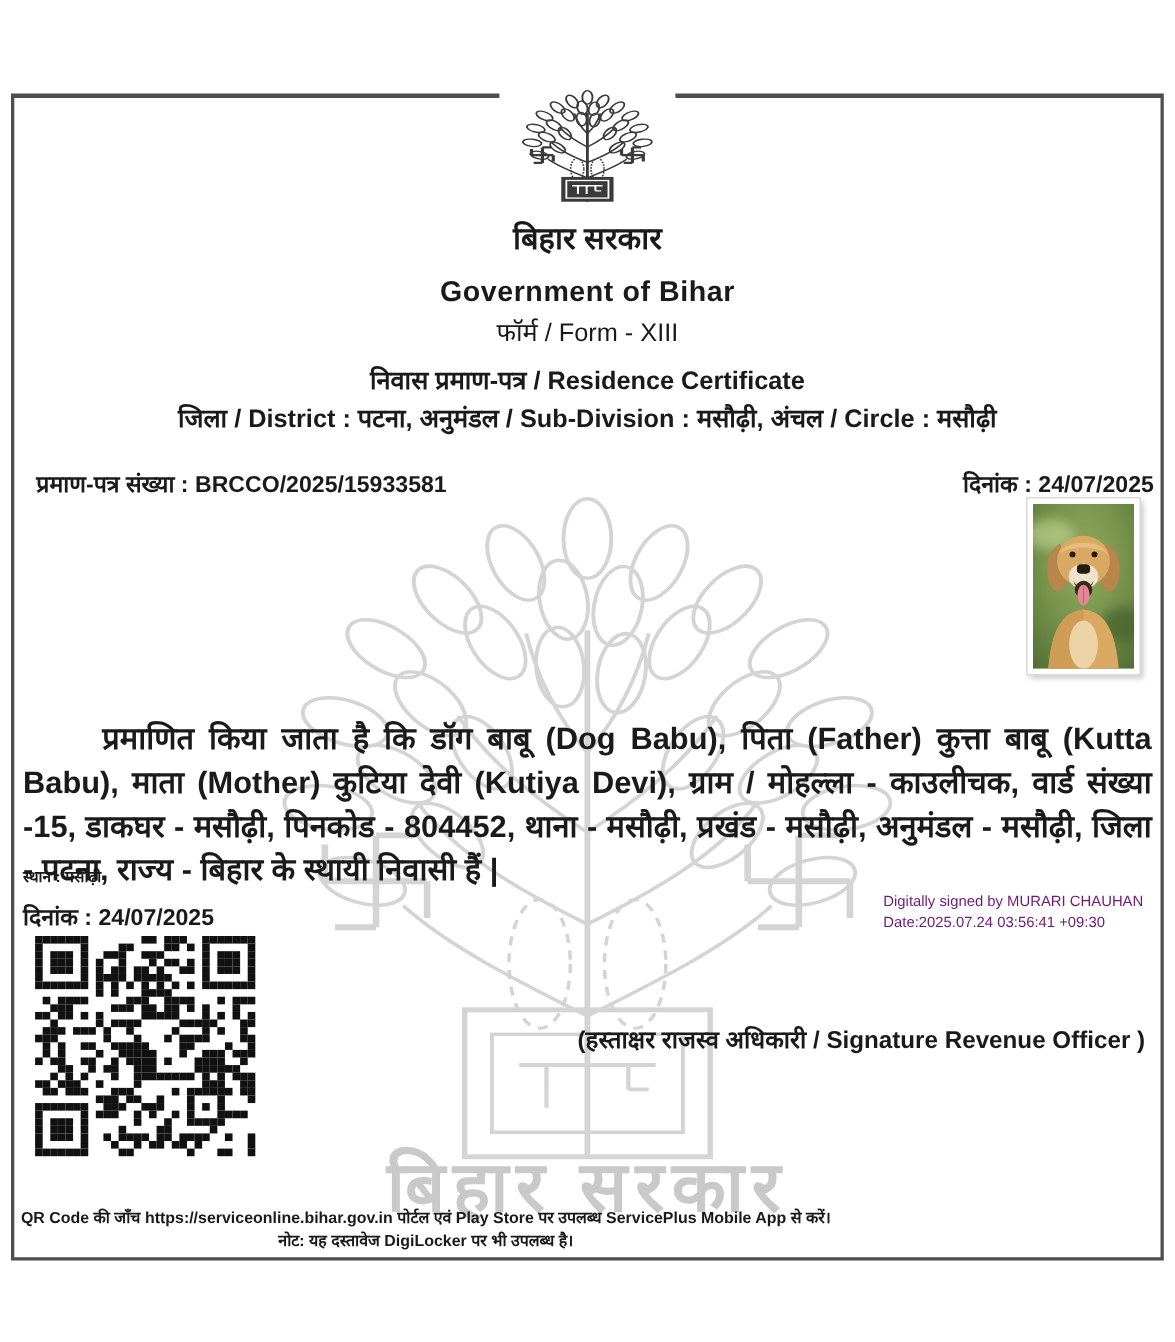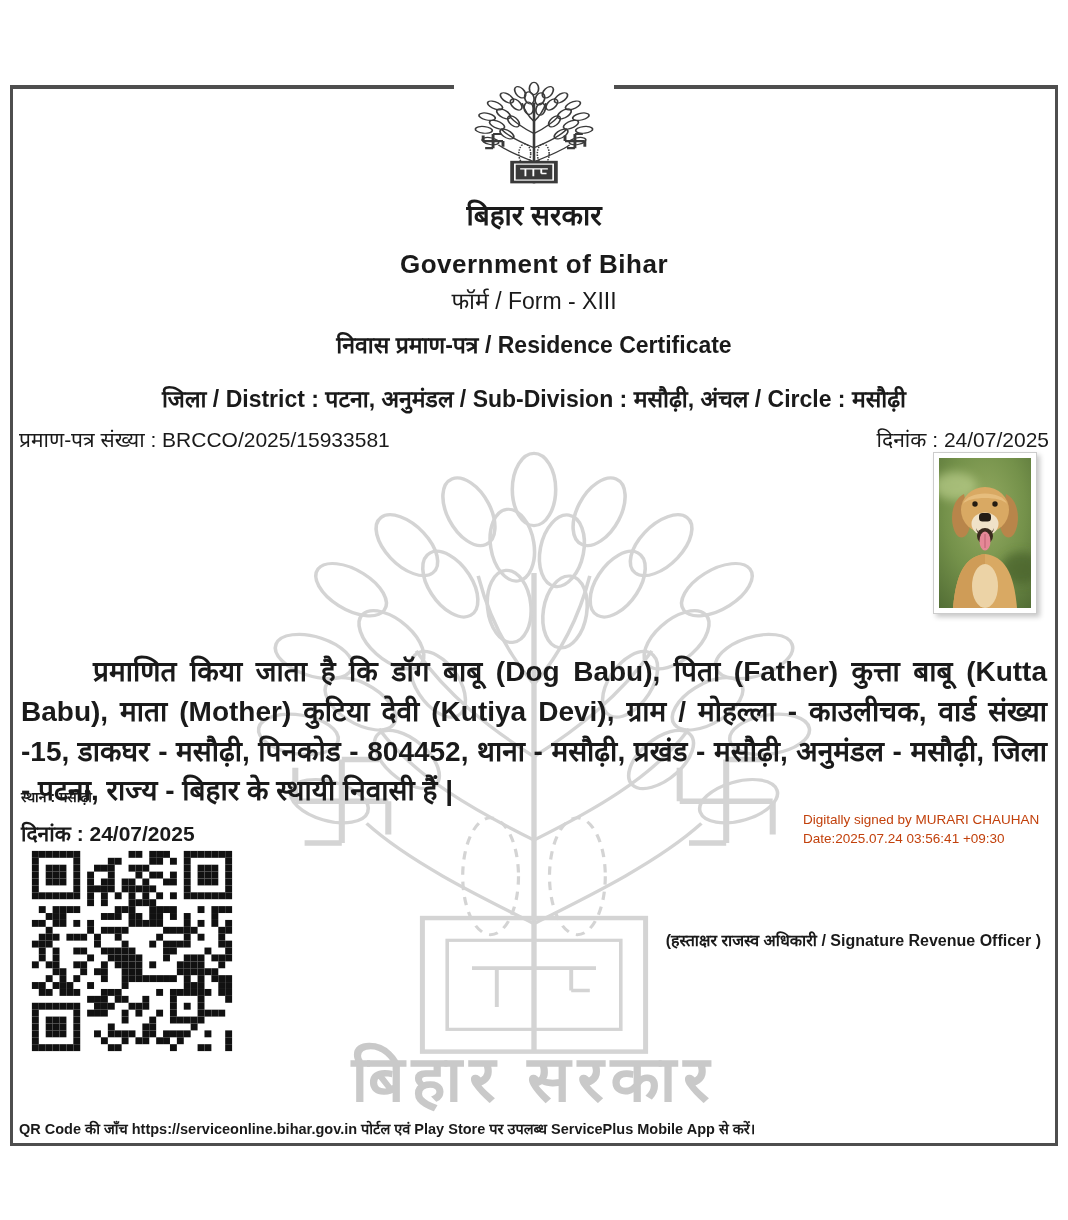--- a/index.html
+++ b/index.html
@@ -18,41 +18,41 @@
     position:absolute;left:0;right:0;top:588px;text-align:center;
     font-size:64px;font-weight:700;color:#c9c9c9;letter-spacing:7px;white-space:nowrap;
   }
   
   .header-block{position:absolute;left:0;right:0;top:-8px;text-align:center;z-index:2;}
   .emblem{display:inline-block;background:#ffffff;padding:0 14px;line-height:0;color:#3a3a3a;}
   .h-hi{font-size:28px;font-weight:700;margin-top:2px;}
   .h-en{font-size:26px;font-weight:700;margin-top:16px;letter-spacing:0.5px;}
   .h-form{font-size:23px;font-weight:400;margin-top:4px;}
   .h-title{font-size:23px;font-weight:700;margin-top:12px;}
-  .h-district{font-size:23px;font-weight:700;margin-top:22px;}
-  
-  .meta-row{position:absolute;left:6px;right:6px;top:336px;display:flex;justify-content:space-between;
-    font-size:21px;font-weight:400;z-index:2;gap:24px;}
+  .h-district{font-size:23px;font-weight:700;margin-top:2px;}
+  
+  .meta-row{position:absolute;left:20px;right:6px;top:336px;display:flex;justify-content:space-between;
+    font-size:21px;font-weight:700;z-index:2;gap:24px;}
   
   .photo-frame{
     position:absolute;top:363px;right:18px;width:92px;height:150px;background:#ffffff;
     padding:5px;border:1px solid #cccccc;box-shadow:3px 3px 5px rgba(0,0,0,0.22);z-index:3;line-height:0;
   }
   
   .body-text{
     position:absolute;left:8px;right:8px;top:563px;z-index:2;
     font-size:28px;font-weight:600;line-height:1.42;text-align:justify;text-indent:72px;
   }
   .place-line{position:absolute;left:8px;top:698px;font-size:14px;font-weight:700;z-index:2;}
   .date-line{position:absolute;left:8px;top:730px;font-size:21px;font-weight:700;z-index:2;}
   
   .qr{position:absolute;left:12px;top:755px;width:214px;height:214px;background:#ffffff;z-index:3;line-height:0;}
   
-  .dig-sig{position:absolute;left:790px;top:722px;font-size:13.5px;font-weight:500;color:#c2410c;line-height:1.4;z-index:2;}
-  .sig-caption{position:absolute;right:14px;top:840px;font-size:16px;font-weight:700;z-index:2;}
+  .dig-sig{position:absolute;left:790px;top:722px;font-size:13.5px;font-weight:500;color:#701a75;line-height:1.4;z-index:2;}
+  .sig-caption{position:absolute;right:14px;top:840px;font-size:22px;font-weight:700;z-index:2;}
   
   .notes{position:absolute;left:6px;bottom:2px;font-size:14.5px;font-weight:700;line-height:1.5;z-index:2;text-align:center;}
 </style>
 </head>
 <body>
 
 <div class="page">
   <div class="frame">
 
     <div class="watermark">
@@ -632,16 +632,17 @@
         </svg></div>
 
     <div class="dig-sig">
       <div>Digitally signed by MURARI CHAUHAN</div>
       <div>Date:2025.07.24 03:56:41 +09:30</div>
     </div>
     <div class="sig-caption">(हस्ताक्षर राजस्व अधिकारी / Signature Revenue Officer )</div>
 
     <div class="notes">
       <div>QR Code की जाँच https://serviceonline.bihar.gov.in पोर्टल एवं Play Store पर उपलब्ध ServicePlus Mobile App से करें।</div>
+      <div>नोट: यह दस्तावेज DigiLocker पर भी उपलब्ध है।</div>
     </div>
 
   </div>
 </div>
 
 </body></html>

